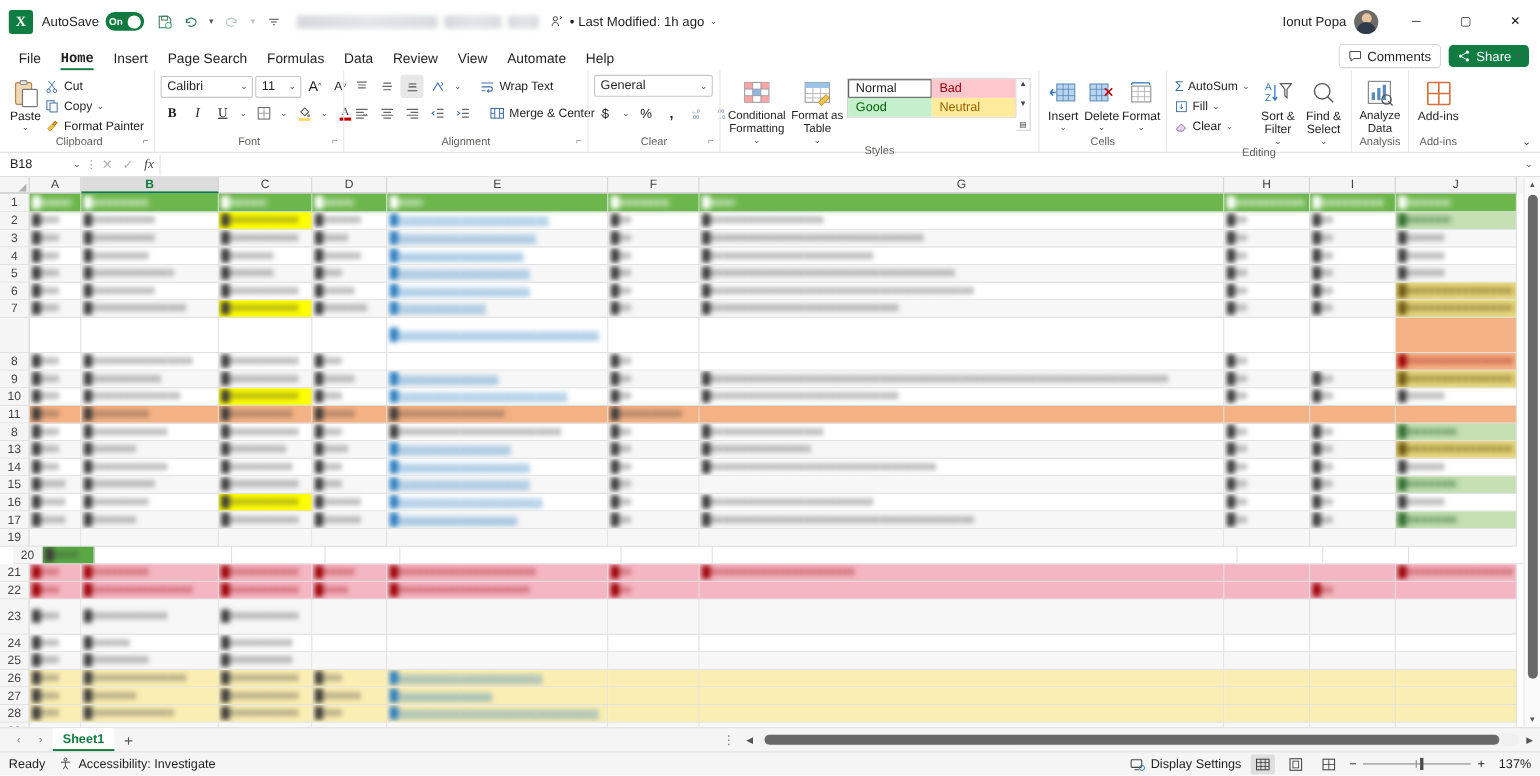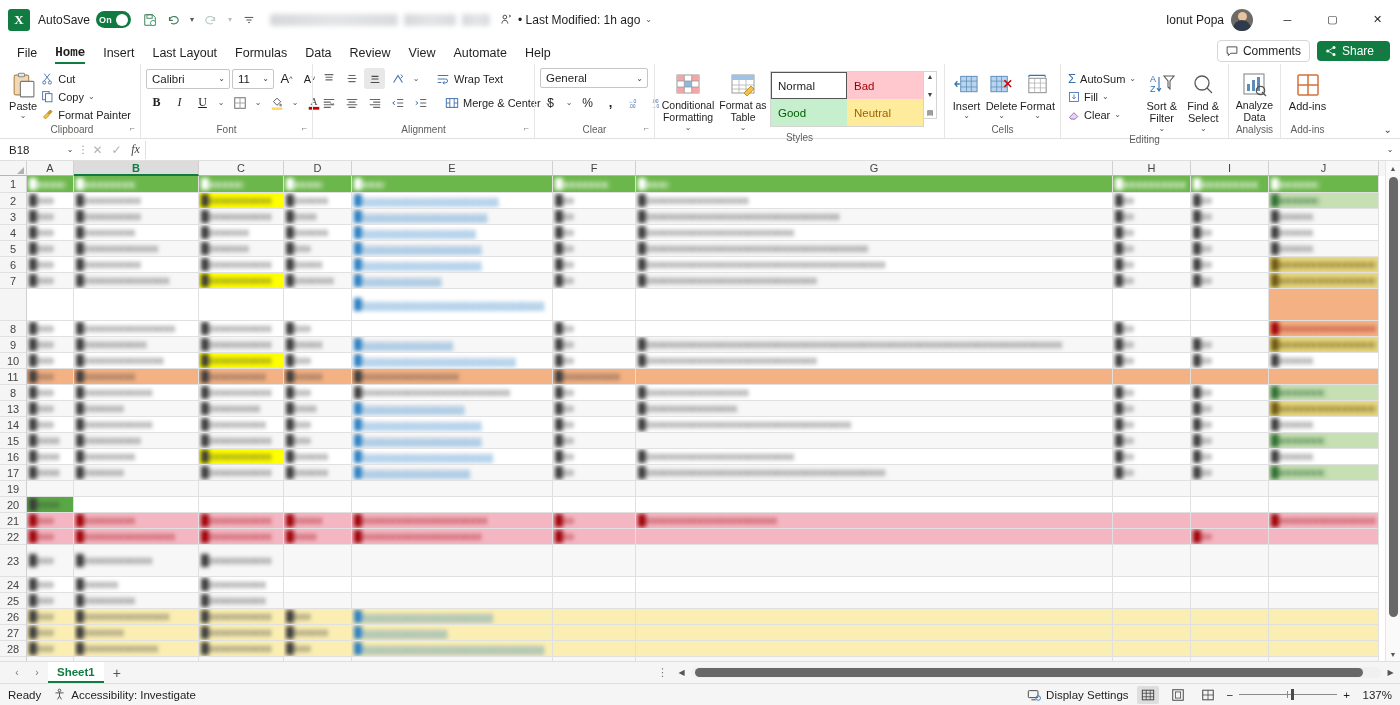--- a/index.html
+++ b/index.html
@@ -120,21 +120,21 @@
     border-radius:3px; font-size:12px; color:#201f1e;
   }
   .combo {
     height:20px; border:1px solid #c8c6c4; border-radius:2px; background:#fff;
     display:flex; align-items:center; padding:0 2px 0 5px; font-size:11.5px; color:#201f1e;
   }
   .combo .cv { flex:1; overflow:hidden; white-space:nowrap; }
   .combo .carr { font-size:8px; color:#444; padding:0 2px; }
   .caret { font-size:8px; color:#555; }
   .stylebox {
-    border:1px solid #d6d4d2; width:154px; height:56px; display:grid;
+    border:1px solid #d6d4d2; width:154px; height:36px; display:grid;
     grid-template-columns:1fr 1fr; grid-template-rows:1fr 1fr; background:#fff;
   }
   .stylecell { display:flex; align-items:center; padding-left:6px; font-size:11.5px; border:1px solid transparent; }
   .stylescroll { width:13px; display:flex; flex-direction:column; justify-content:space-between;
     border:1px solid #d6d4d2; border-left:0; height:48px; align-items:center; font-size:7px; color:#444; padding:1px 0;}
   .collapse-ribbon { position:absolute; right:8px; bottom:3px; font-size:10px; color:#444; }
 
   
   .fbar {
     height:22px; flex:0 0 22px; display:flex; align-items:center; gap:0;
@@ -305,21 +305,21 @@
       <div class="wbtn">─</div>
       <div class="wbtn">▢</div>
       <div class="wbtn close">✕</div>
     </div>
   </div>
 
   <div class="tabrow">
     <div class="rtab">File</div>
     <div class="rtab active">Home</div>
     <div class="rtab">Insert</div>
-    <div class="rtab">Last Layout</div>
+    <div class="rtab">Page Search</div>
     <div class="rtab">Formulas</div>
     <div class="rtab">Data</div>
     <div class="rtab">Review</div>
     <div class="rtab">View</div>
     <div class="rtab">Automate</div>
     <div class="rtab">Help</div>
     <div class="tabrow-right">
       <div class="comments-btn">
         <svg width="12" height="12" viewBox="0 0 16 16">
             <path d="M1.5 2.5h13v8.5h-8L3 14v-3H1.5z" fill="none" stroke="#333" stroke-width="1.1"></path>
@@ -1329,21 +1329,21 @@
             <div class="cell" style="width: 125px; flex-basis: 125px; background: rgb(247, 247, 247);"></div>
             <div class="cell" style="width: 85px; flex-basis: 85px; background: rgb(247, 247, 247);"></div>
             <div class="cell" style="width: 68px; flex-basis: 68px; background: rgb(247, 247, 247);"></div>
             <div class="cell" style="width: 201px; flex-basis: 201px; background: rgb(247, 247, 247);"></div>
             <div class="cell" style="width: 83px; flex-basis: 83px; background: rgb(247, 247, 247);"></div>
             <div class="cell" style="width: 477px; flex-basis: 477px; background: rgb(247, 247, 247);"></div>
             <div class="cell" style="width: 78px; flex-basis: 78px; background: rgb(247, 247, 247);"></div>
             <div class="cell" style="width: 78px; flex-basis: 78px; background: rgb(247, 247, 247);"></div>
             <div class="cell" style="width: 110px; flex-basis: 110px; background: rgb(247, 247, 247);"></div>
           </div>
-          <div class="grow" style="height: 16px;">
+          <div class="grow" style="height: 16px; margin-left: 12px;">
             <div class="rhdr">20</div>
             <div class="cell" style="width: 47px; flex-basis: 47px; background: rgb(90, 168, 69);">
               <span class="blurtxt" style="display: inline-block; width: 30px; overflow: hidden;">█xxxx</span>
             </div>
             <div class="cell" style="width: 125px; flex-basis: 125px;"></div>
             <div class="cell" style="width: 85px; flex-basis: 85px;"></div>
             <div class="cell" style="width: 68px; flex-basis: 68px;"></div>
             <div class="cell" style="width: 201px; flex-basis: 201px;"></div>
             <div class="cell" style="width: 83px; flex-basis: 83px;"></div>
             <div class="cell" style="width: 477px; flex-basis: 477px;"></div>

